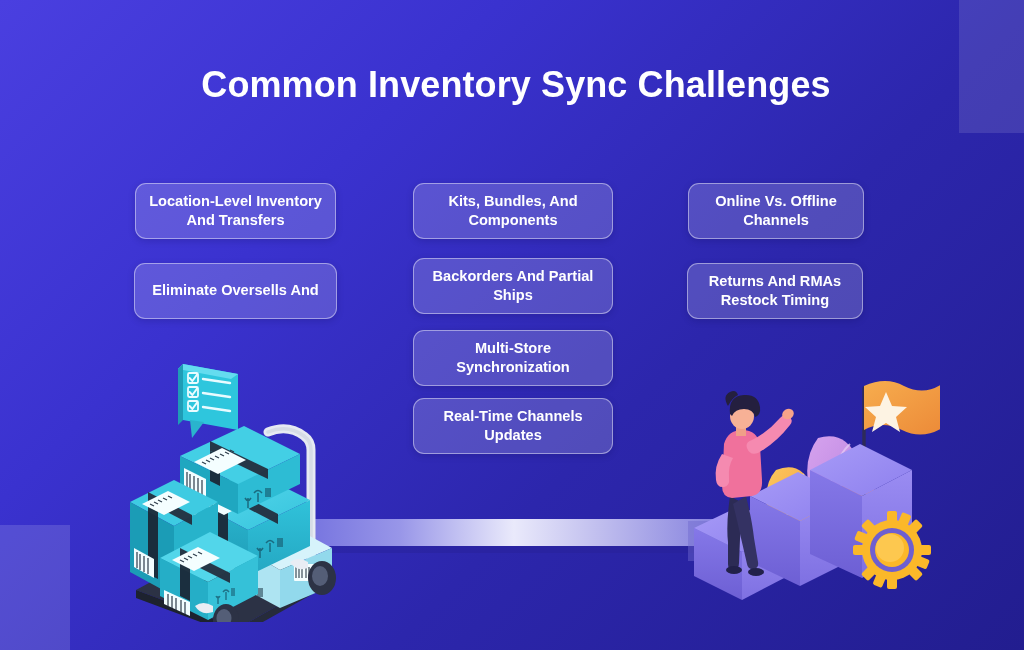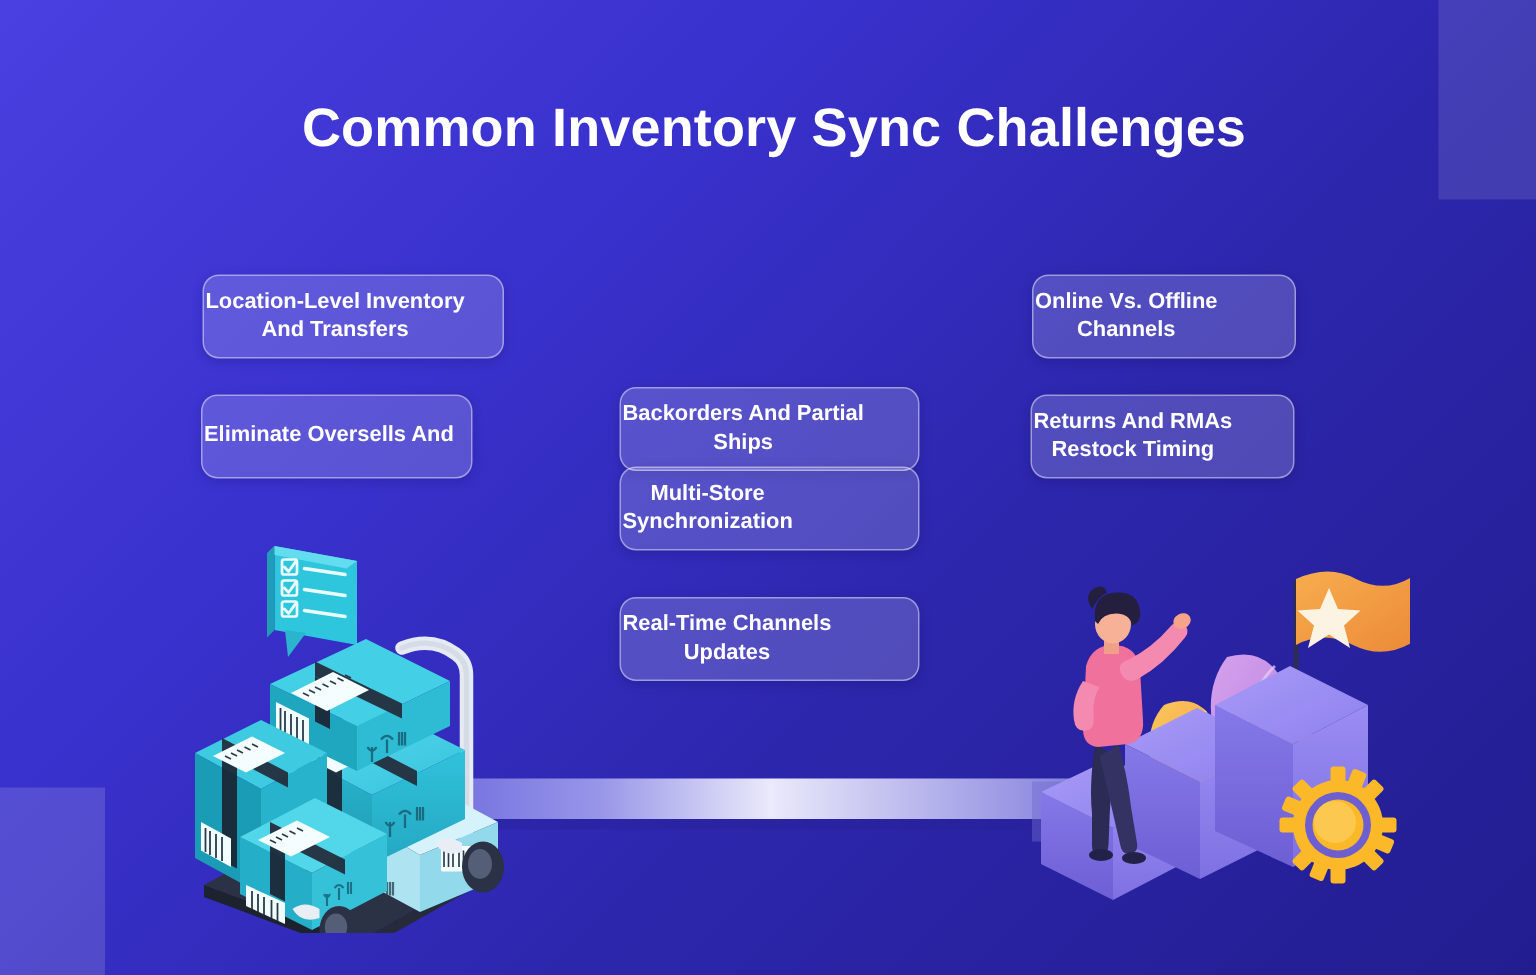--- a/index.html
+++ b/index.html
@@ -46,21 +46,21 @@
     border-radius:11px;
     background:rgba(255,255,255,0.175);
     border:1.2px solid rgba(255,255,255,0.44);
     color:#ffffff;
     font-size:14.6px;
     font-weight:bold;
     line-height:1.33;
     text-align:center;
     display:flex;
     align-items:center;
-    justify-content:flex-start;
+    justify-content:center;
     padding:6px 1px;
     box-shadow:0 2px 7px rgba(12,8,60,0.18);
   }
   .card span { display:block; }
 
   
   .col-left  { left:135px; width:201px; }
   .col-mid   { left:413px; width:200px; }
   .col-right { left:688px; width:176px; }
 
@@ -99,33 +99,39 @@
     <span>Common Inventory Sync</span>
     <span>Challenges</span>
   </div>
 
   <div class="card col-left h-std" style="top:183px;">
     <div>
       <span>Location-Level Inventory</span>
       <span>And Transfers</span>
     </div>
   </div>
-  <div class="card col-left h-std" style="top:263px; left:134px; width:181px;">
+  <div class="card col-left h-std" style="top:263px; left:134px; width:203px;">
     <div>
       <span>Eliminate Oversells And</span>
     </div>
   </div>
 
+  <div class="card col-mid h-std" style="top:183px;">
+    <div>
+      <span>Kits, Bundles, And</span>
+      <span>Components</span>
+    </div>
+  </div>
   <div class="card col-mid h-std" style="top:258px;">
     <div>
       <span>Backorders And Partial</span>
       <span>Ships</span>
     </div>
   </div>
-  <div class="card col-mid h-std" style="top:311px;">
+  <div class="card col-mid h-std" style="top:330px;">
     <div>
       <span>Multi-Store</span>
       <span>Synchronization</span>
     </div>
   </div>
   <div class="card col-mid h-std" style="top:398px;">
     <div>
       <span>Real-Time Channels</span>
       <span>Updates</span>
     </div>

